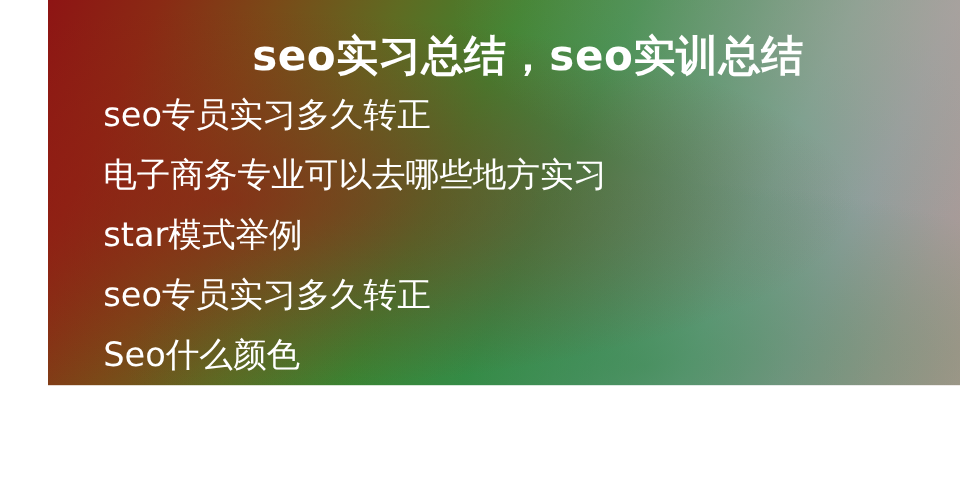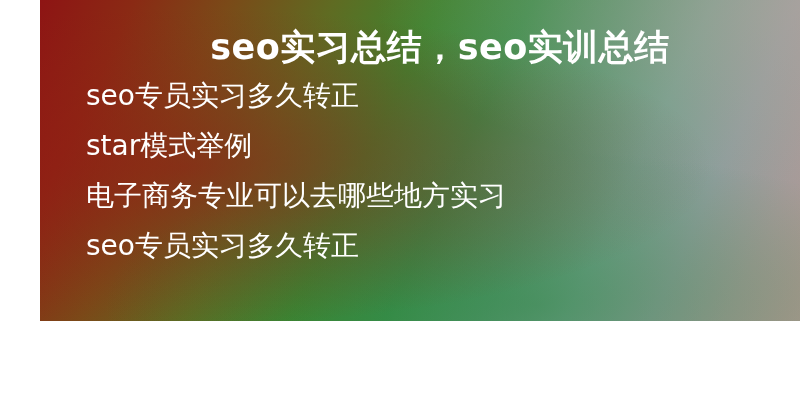--- a/index.html
+++ b/index.html
@@ -77,18 +77,19 @@
   }
 </style>
 </head>
 <body>
 
 <div id="poster">
   <div class="content">
     <h1 class="title">seo实习总结，seo实训总结</h1>
     <ul class="lines">
       <li class="line">seo专员实习多久转正</li>
+      <li class="line">电子商务专业可以去哪些地方实习</li>
       <li class="line">star模式举例</li>
-      <li class="line">电子商务专业可以去哪些地方实习</li>
       <li class="line">seo专员实习多久转正</li>
+      <li class="line">Seo什么颜色</li>
     </ul>
   </div>
 </div>
 
 </body></html>

